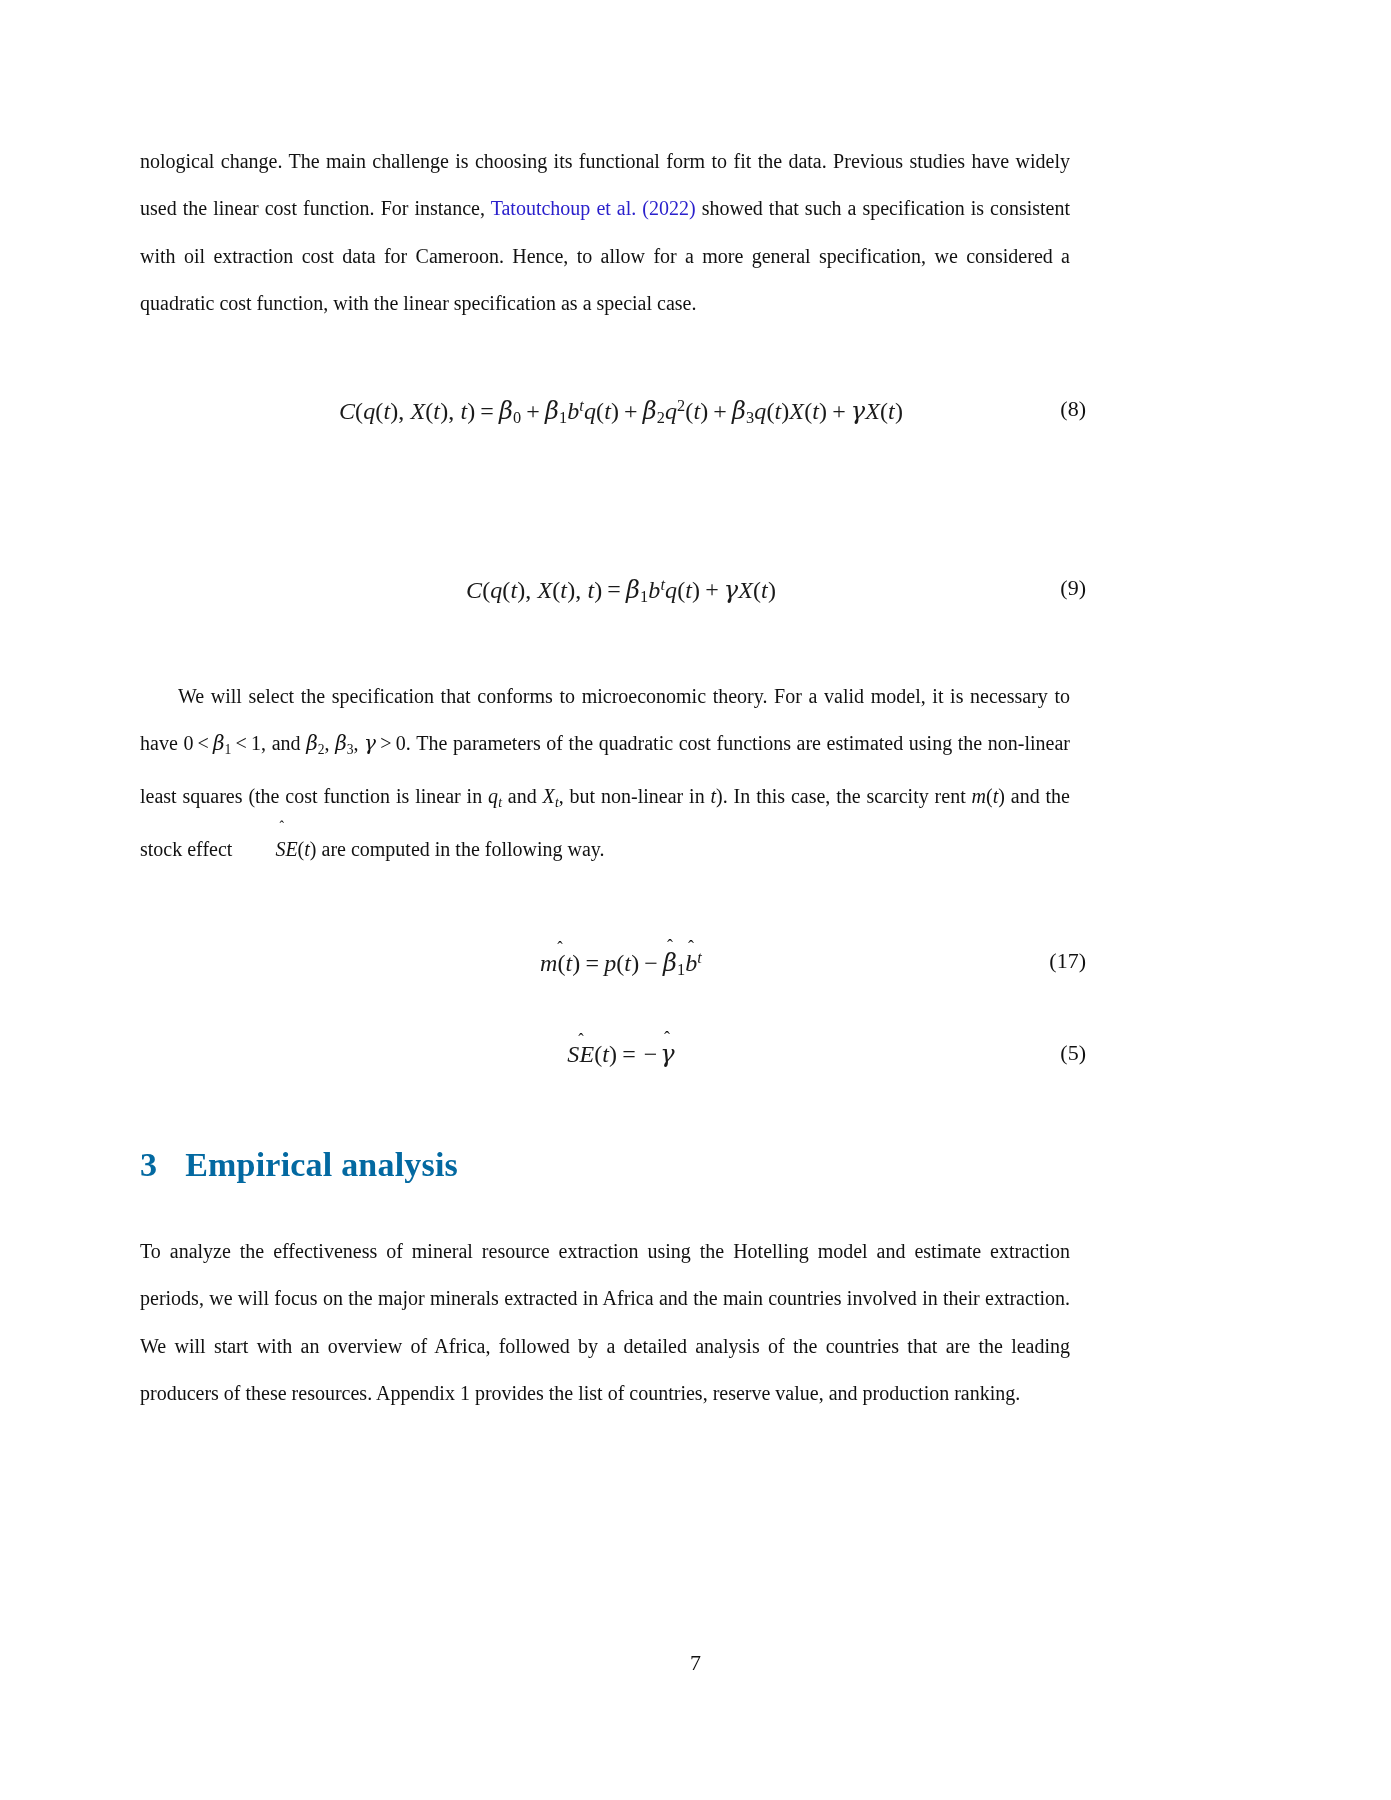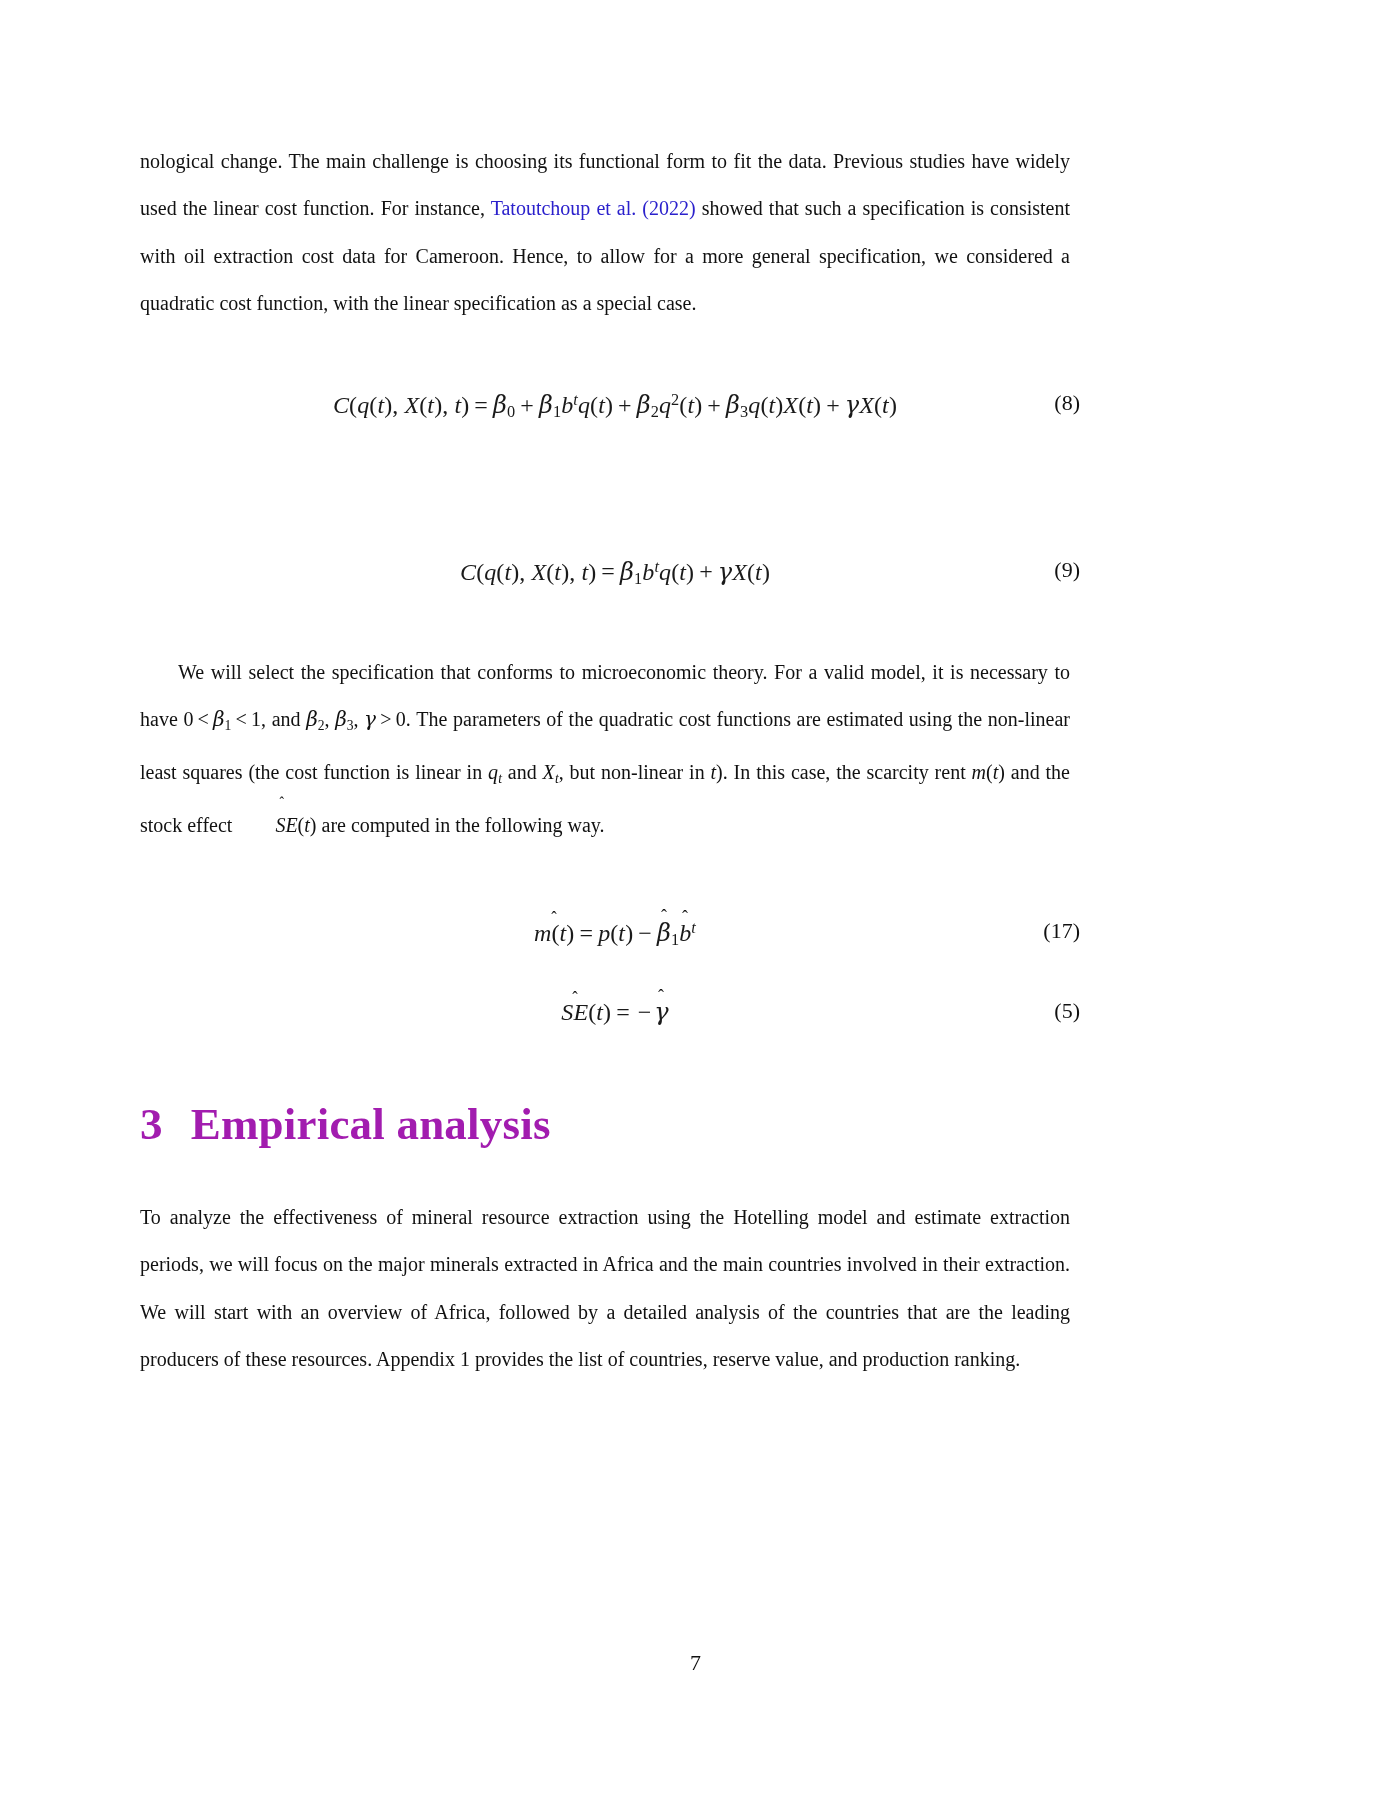--- a/index.html
+++ b/index.html
@@ -100,21 +100,21 @@
   }
   .hat-wrap.wide > .hat-mark {
     top: -0.50em;
     transform: translateX(-50%) scaleX(0.78);
   }
 
   
   .eq-block {
     position: relative;
     width: 930px;
-    margin: 10px;
+    margin: 16px;
   }
   .eq-row {
     display: flex;
     align-items: baseline;
     justify-content: center;
     position: relative;
     width: 100%;
   }
   .eq-body {
     font-size: 24px;
@@ -122,26 +122,26 @@
   }
   .eq-tag {
     position: absolute;
     right: 0;
     font-size: 22px;
     font-style: normal;
     color: #111111;
   }
 
   h2.section-head {
-    font-size: 45px;
+    font-size: 34px;
     font-weight: bold;
     margin: 0;
     padding: 0;
     letter-spacing: 0.2px;
-    color: #a21caf;
+    color: #0369a1;
     font-family: "Liberation Serif", "DejaVu Serif", serif;
   }
   h2.section-head .sec-num { margin-right: 28px; }
 
   .page-number {
     position: absolute;
     left: 0;
     width: 1391px;
     text-align: center;
     top: 1650px;

